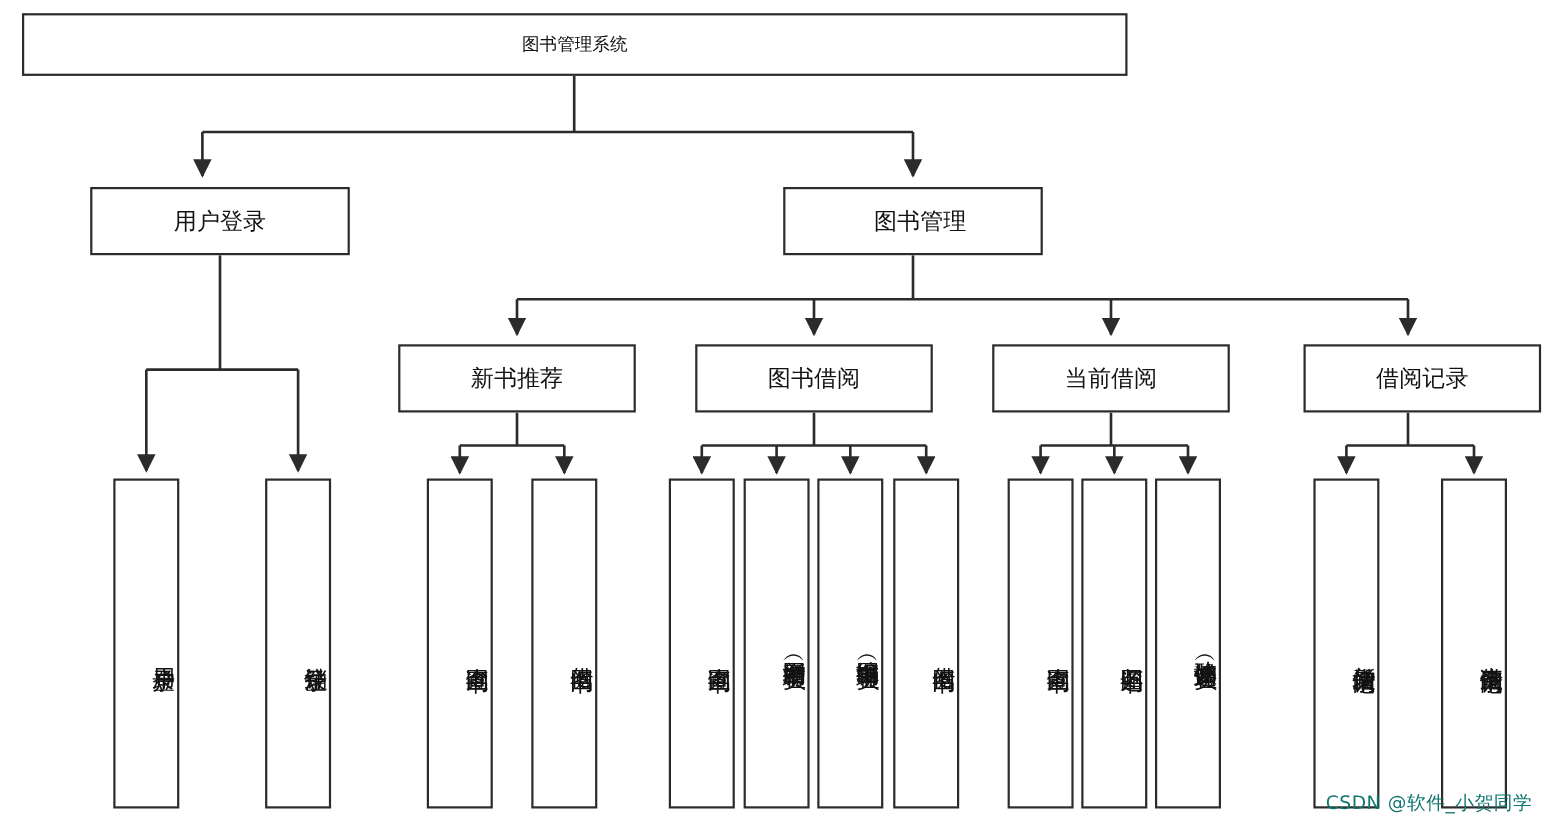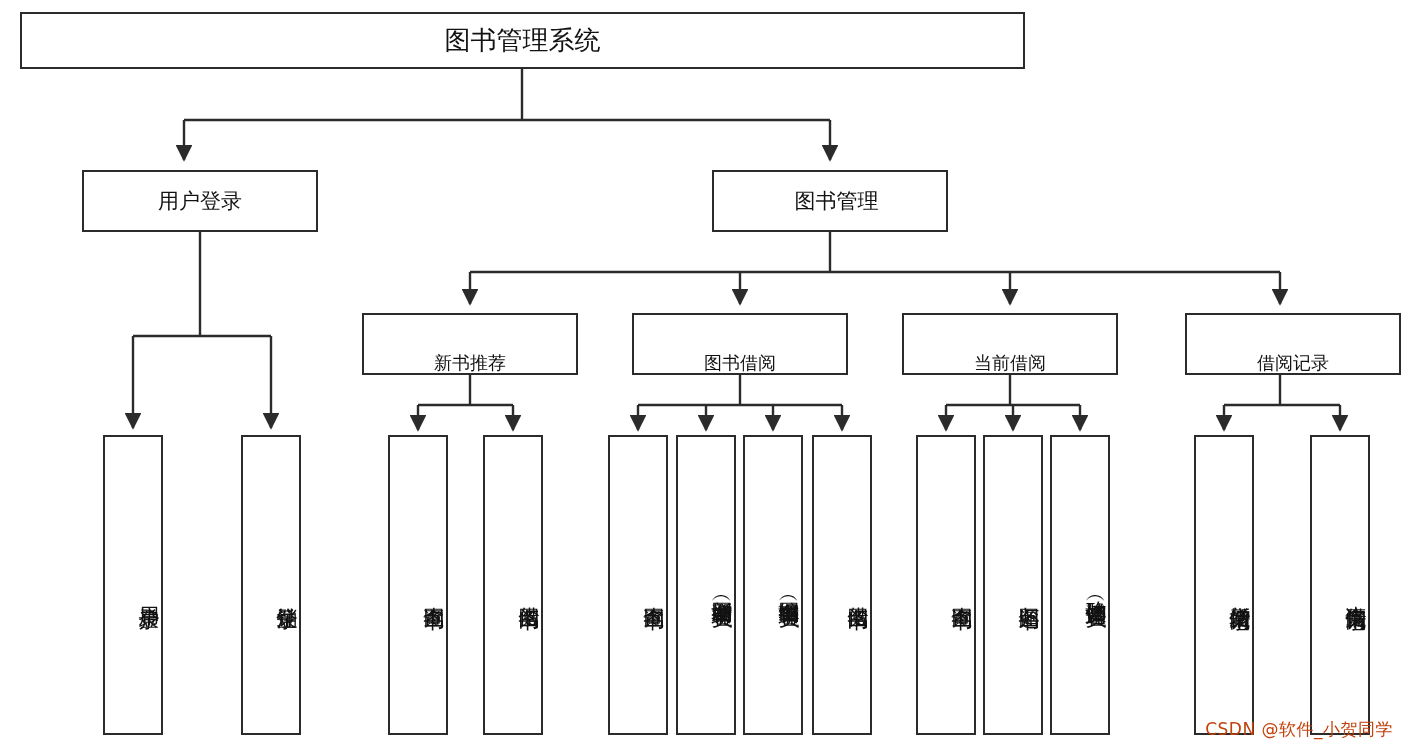--- a/index.html
+++ b/index.html
@@ -32,30 +32,29 @@
     background: #ffffff;
     border: 2px solid #2b2b2b;
     display: flex;
     align-items: center;
     justify-content: center;
     text-align: center;
     line-height: 1.18;
     color: #121212;
   }
   .node.root {
-    font-size: 26px;
+    font-size: 16px;
     border-width: 2px;
     text-align: center;
   }
   .node.mid {
     font-size: 21px;
   }
   .node.sub {
-    font-size: 18px;
-    align-items: flex-end;
+    font-size: 21px;
   }
   .node.leaf {
     font-size: 21px;
     writing-mode: vertical-rl;
     text-orientation: upright;
     align-items: flex-start;
     justify-content: center;
     padding-top: 14px;
     letter-spacing: 1px;
   }
@@ -63,21 +62,21 @@
     padding-top: 6px;
   }
   .node .label {
     display: block;
   }
   #watermark {
     position: absolute;
     right: 12px;
     bottom: 6px;
     font-size: 17px;
-    color: #c2410c;
+    color: #0f766e;
     white-space: nowrap;
     letter-spacing: 0.5px;
   }
 </style>
 </head>
 <body>
 
 <div id="canvas">
 
   <svg id="edges" viewBox="0 0 1405 747" xmlns="http://www.w3.org/2000/svg">

